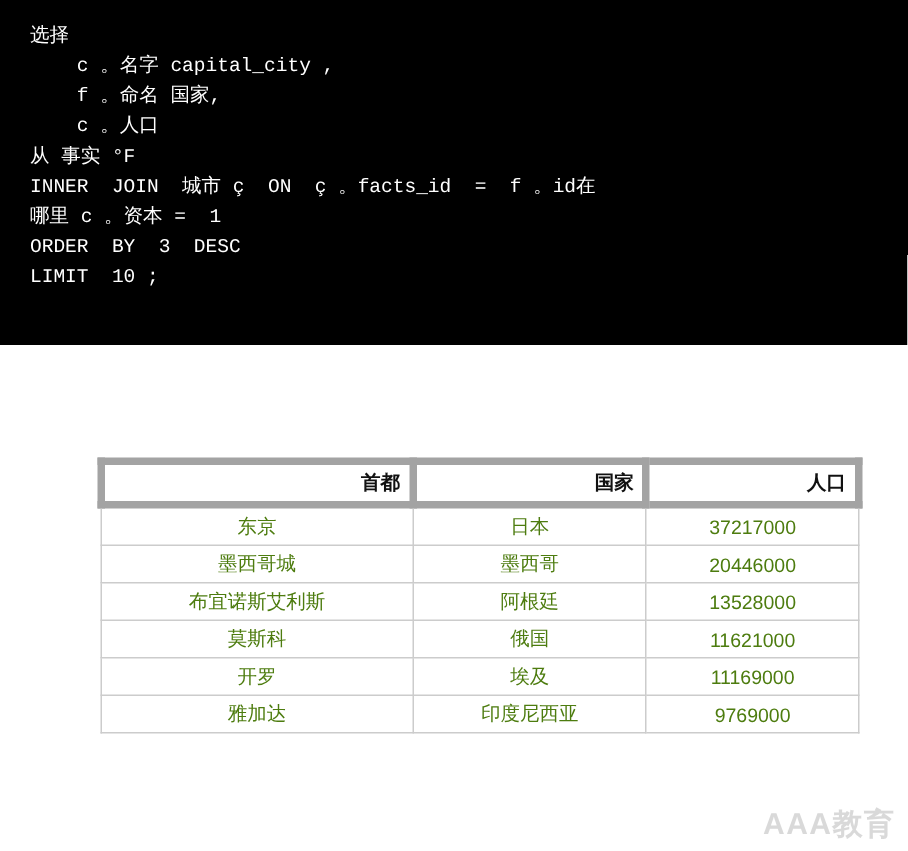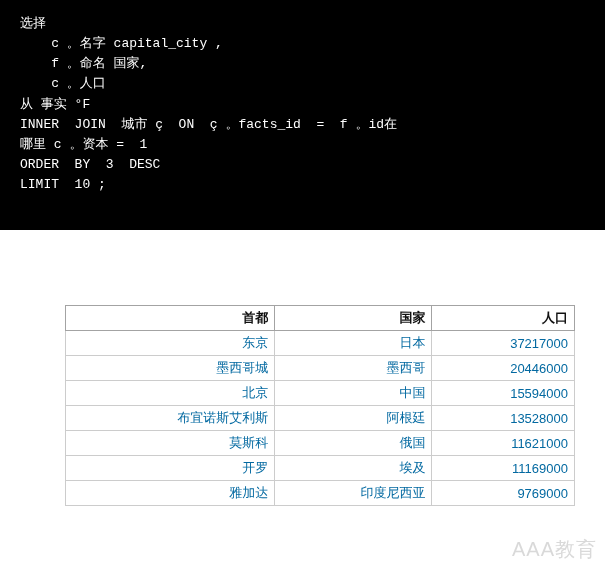--- a/index.html
+++ b/index.html
@@ -30,39 +30,39 @@
   }
   table {
     width: 100%;
     border-collapse: collapse;
     font-size: 13px;
   }
   thead th {
     text-align: right;
     font-weight: bold;
     padding: 3px 6px;
-    border: 1px solid #a3a3a3;
+    border: 5px solid #a3a3a3;
     background: #fff;
     color: #111;
   }
   tbody td {
     border: 1px solid #ccc;
     padding: 3px 6px;
-    text-align: right;
-    color: #0369a1;
+    text-align: center;
+    color: #4d7c0f;
   }
   .watermark {
     position: absolute;
     bottom: 4px;
     right: 8px;
     font-size: 20px;
     color: rgba(180,180,180,0.5);
     font-family: Arial, sans-serif;
     letter-spacing: 1px;
-    font-weight: normal;
+    font-weight: bold;
   }
   .page {
     position: relative;
     width: 605px;
     height: 567px;
     overflow: hidden;
   }
 </style>
 </head>
 <body>
@@ -92,25 +92,20 @@
             <td>东京</td>
             <td>日本</td>
             <td>37217000</td>
           </tr>
           <tr>
             <td>墨西哥城</td>
             <td>墨西哥</td>
             <td>20446000</td>
           </tr>
           <tr>
-            <td>北京</td>
-            <td>中国</td>
-            <td>15594000</td>
-          </tr>
-          <tr>
             <td>布宜诺斯艾利斯</td>
             <td>阿根廷</td>
             <td>13528000</td>
           </tr>
           <tr>
             <td>莫斯科</td>
             <td>俄国</td>
             <td>11621000</td>
           </tr>
           <tr>

